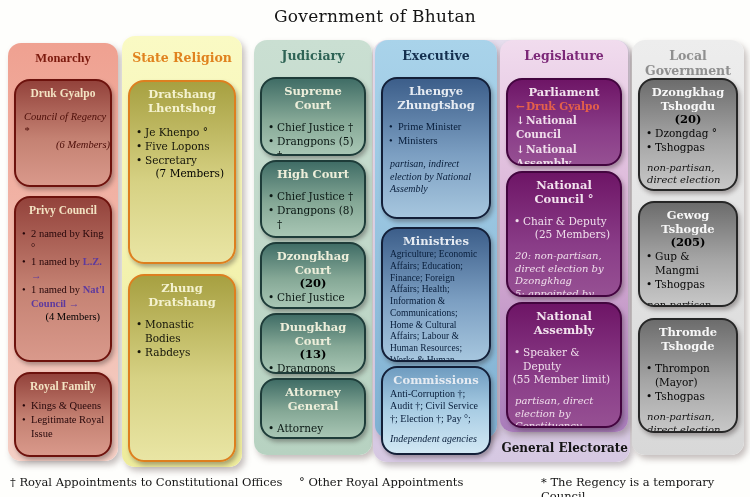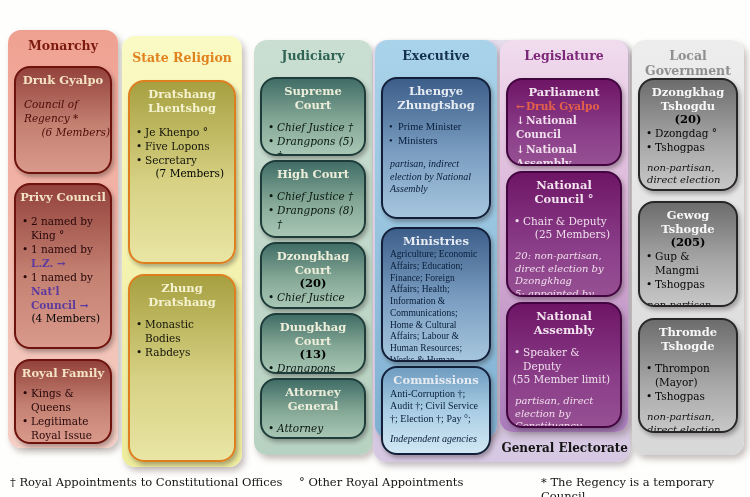--- a/index.html
+++ b/index.html
@@ -14,21 +14,21 @@
   .box{border-radius:16px;margin:0 6px;box-sizing:border-box;overflow:hidden;
        box-shadow:2px 3px 4px rgba(40,30,30,.35);}
   .box-title{text-align:center;font-weight:bold;font-size:11.5px;line-height:1.22;padding:5px 3px 0 3px;}
   .count{text-align:center;font-weight:bold;font-size:11.5px;line-height:1.1;}
   .li{position:relative;font-size:10.5px;line-height:1.34;padding:0 3px 0 15px;}
   .li::before{content:"•";position:absolute;left:6px;}
   .members{text-align:right;font-size:10.5px;padding-right:10px;}
   .note{font-style:italic;font-size:10px;line-height:1.25;padding:0 7px;}.mt6{margin-top:6px}.mt8{margin-top:8px}.mt10{margin-top:10px}
 
   
-  .monarchy{left:8px;top:30px;width:110px;height:418px;background:linear-gradient(180deg,#efa191,#f4cfc5);}
+  .monarchy{left:8px;top:43px;width:110px;height:418px;background:linear-gradient(180deg,#efa191,#f4cfc5);font-family:Liberation Serif, serif;}
   .monarchy .col-header{color:#7c1a0e;}
   .m-box{background:linear-gradient(180deg,#93423b 0%,#c48172 55%,#d9998b 100%);border:2px solid #6d120d;}
   .m-box .box-title{color:#f3e3c3;}
   .m-box .li{color:#26070a;}
   #dg{height:108px;margin-top:4px;}
   .dg-note{font-style:italic;color:#4b0c07;font-size:10.5px;line-height:1.35;}
   #pc{height:166px;margin-top:9px;}
   .purple{color:#5d3a9e;font-weight:bold;}
   #rf{height:85px;margin-top:10px;}
 
@@ -39,21 +39,21 @@
   .r-box .box-title{color:#f4f2cf;}
   .r-box .li{color:#14140a;}
   #dl{height:184px;margin-top:6px;}
   #zd{height:188px;margin-top:10px;}
 
   
   .judiciary{left:254px;top:40px;width:118px;height:415px;background:linear-gradient(180deg,#cadfd2,#b7d2c1);}
   .judiciary .col-header{color:#2e6355;}
   .j-box{background:linear-gradient(180deg,#406d66 0%,#85a896 55%,#a8c6b4 100%);border:2px solid #1e3c39;}
   .j-box .box-title{color:#edeeda;}
-  .j-box .li{color:#0a1713;font-style:italic;}
+  .j-box .li{color:#0a1713;}
   #sc{height:79px;margin-top:5px;}
   #hc{height:78px;margin-top:4px;}
   #dzc{height:67px;margin-top:4px;}
   #duc{height:61px;margin-top:4px;}
   #ag{height:61px;margin-top:4px;}
 
   
   .exec-leg{position:absolute;left:373px;top:40px;width:257px;height:422px;border-radius:14px;
             background:linear-gradient(180deg,#e6deee,#d6c8e2);box-shadow:3px 4px 6px rgba(90,70,90,.35);}
   .executive{position:absolute;left:2px;top:0;width:122px;height:398px;border-radius:13px;
@@ -95,20 +95,21 @@
   #gt{height:106px;margin-top:10px;}
   #tt{height:115px;margin-top:11px;}
 
   .fn{position:absolute;top:475px;font-size:11.5px;color:#141414;}
   #fn1{left:10px;} #fn2{left:299px;} #fn3{left:541px;}
 </style>
 </head>
 <body>
 
 <div class="root">
+  <div class="title">Government of Bhutan</div>
 
   <div class="col monarchy">
     <div class="col-header">Monarchy</div>
     <div class="box m-box" id="dg">
       <div class="box-title">Druk Gyalpo</div>
       <div class="dg-note mt10" style="padding-left:8px;">Council of Regency *</div>
       <div class="dg-note" style="text-align:right;">(6 Members)</div>
     </div>
     <div class="box m-box" id="pc">
       <div class="box-title">Privy Council</div>

